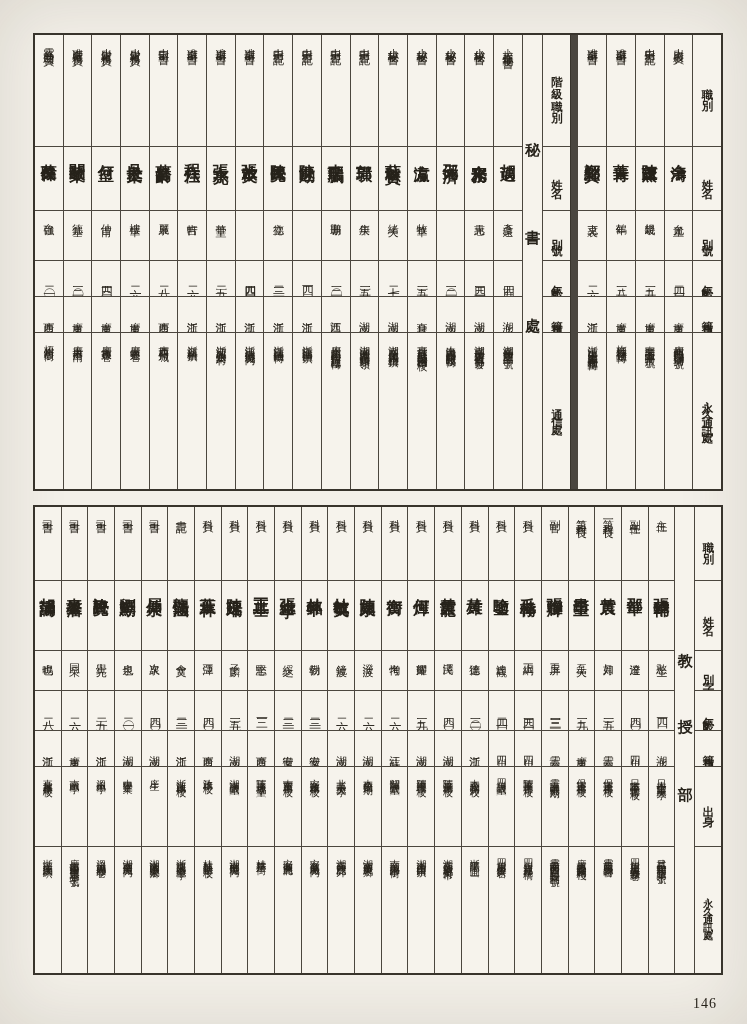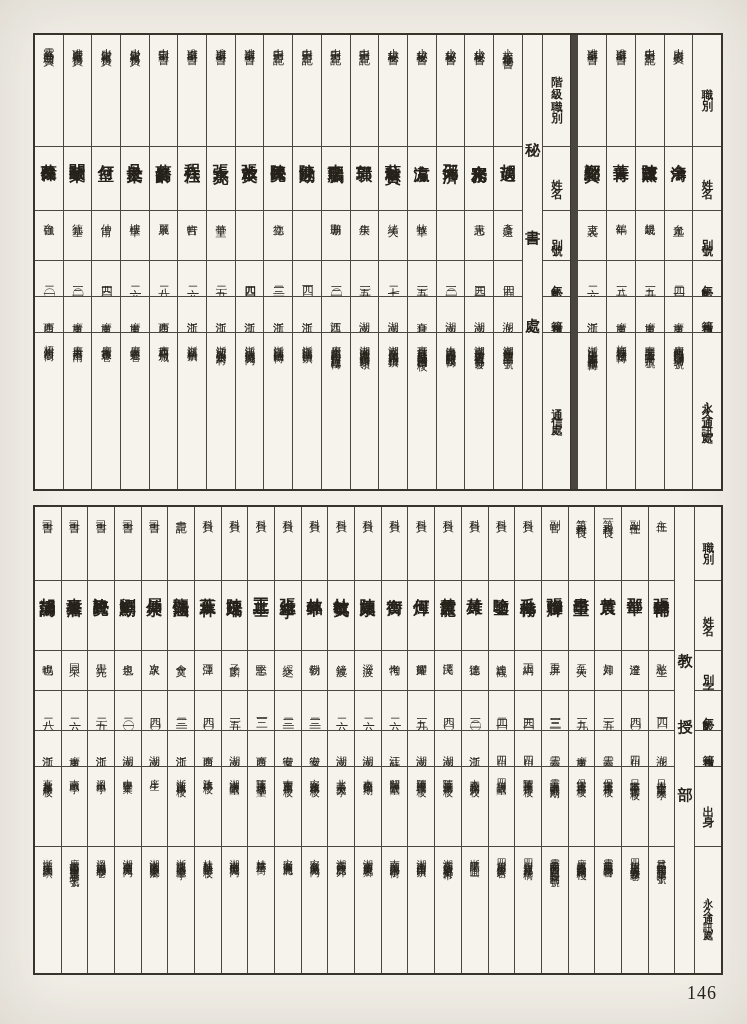--- a/index.html
+++ b/index.html
@@ -79,22 +79,22 @@
   .c-origin.label .vtx{letter-spacing:3px;}
   .c-edu.label .vtx{letter-spacing:10px;}
   .c-addr.label .vtx{letter-spacing:8px;}
 
   
   .strip .vtx{font-size:15px;font-weight:bold;}
   .tt .strip .vtx{letter-spacing:88px;}
   .bt .strip .vtx{letter-spacing:66px;}
 
   .pageno{
-    position:absolute;right:30px;bottom:20px;
-    font-size:18px;letter-spacing:1px;color:var(--ink,#26221a);margin-top:24px;
+    position:absolute;right:30px;bottom:12px;
+    font-size:14px;letter-spacing:1px;color:var(--ink,#26221a);margin-top:24px;
   }
 </style>
 </head>
 <body>
 
 <div class="page" style="--paper: #f3f0e9; --ink: #26221a; --grid: #4b463e; --frame: #38342c; --divider: #4a463f; --tablebg: #f6f3ec;">
   <div class="rtable tt">
       <div class="col labels-col">
         <div class="cell c-rank label">
           <span class="vtx">職別</span>

